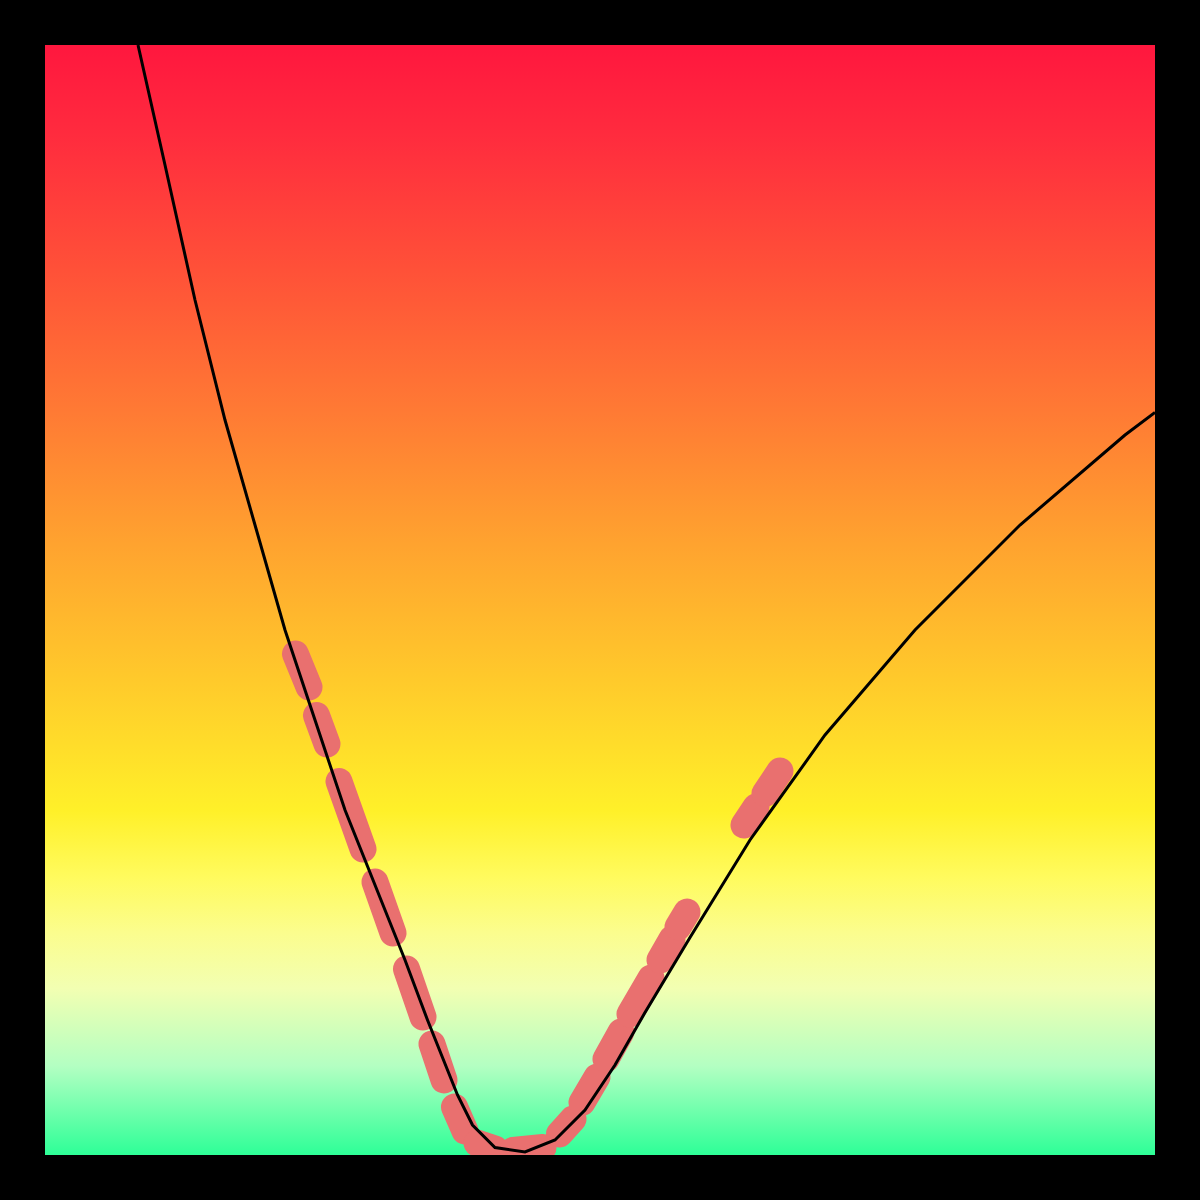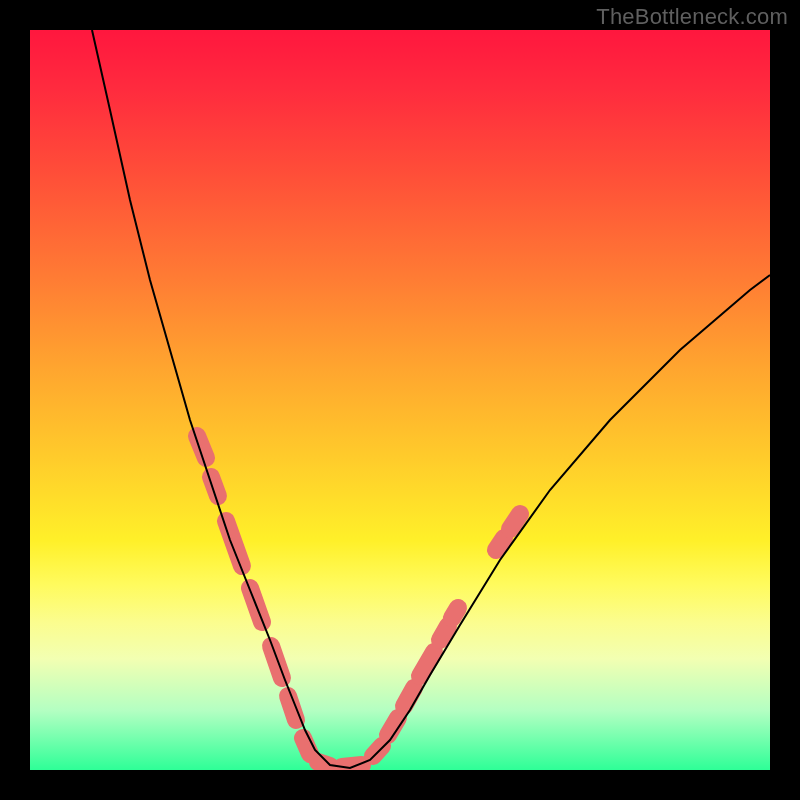--- a/index.html
+++ b/index.html
@@ -91,14 +91,13 @@
           <line x1="374" y1="676" x2="384" y2="658" class="dash"></line>
           <line x1="390" y1="646" x2="404" y2="622" class="dash"></line>
           <line x1="410" y1="610" x2="418" y2="596" class="dash"></line>
           <line x1="422" y1="588" x2="428" y2="578" class="dash"></line>
           <line x1="466" y1="520" x2="474" y2="508" class="dash"></line>
           <line x1="480" y1="499" x2="490" y2="484" class="dash"></line>
         </g>
       <path id="main-curve" class="curve" d="M62 0 L80 80 L100 170 L120 250 L140 320 L160 390 L180 450 L200 510 L220 560 L240 610 L255 650 L265 675 L275 700 L285 720 L300 735 L320 738 L340 730 L360 710 L380 680 L400 645 L430 595 L470 530 L520 460 L580 390 L650 320 L720 260 L740 245"></path>
     </svg>
   </div>
-  <div class="watermark">TheBottleneck.com</div>
 </div>
 
 </body></html>

